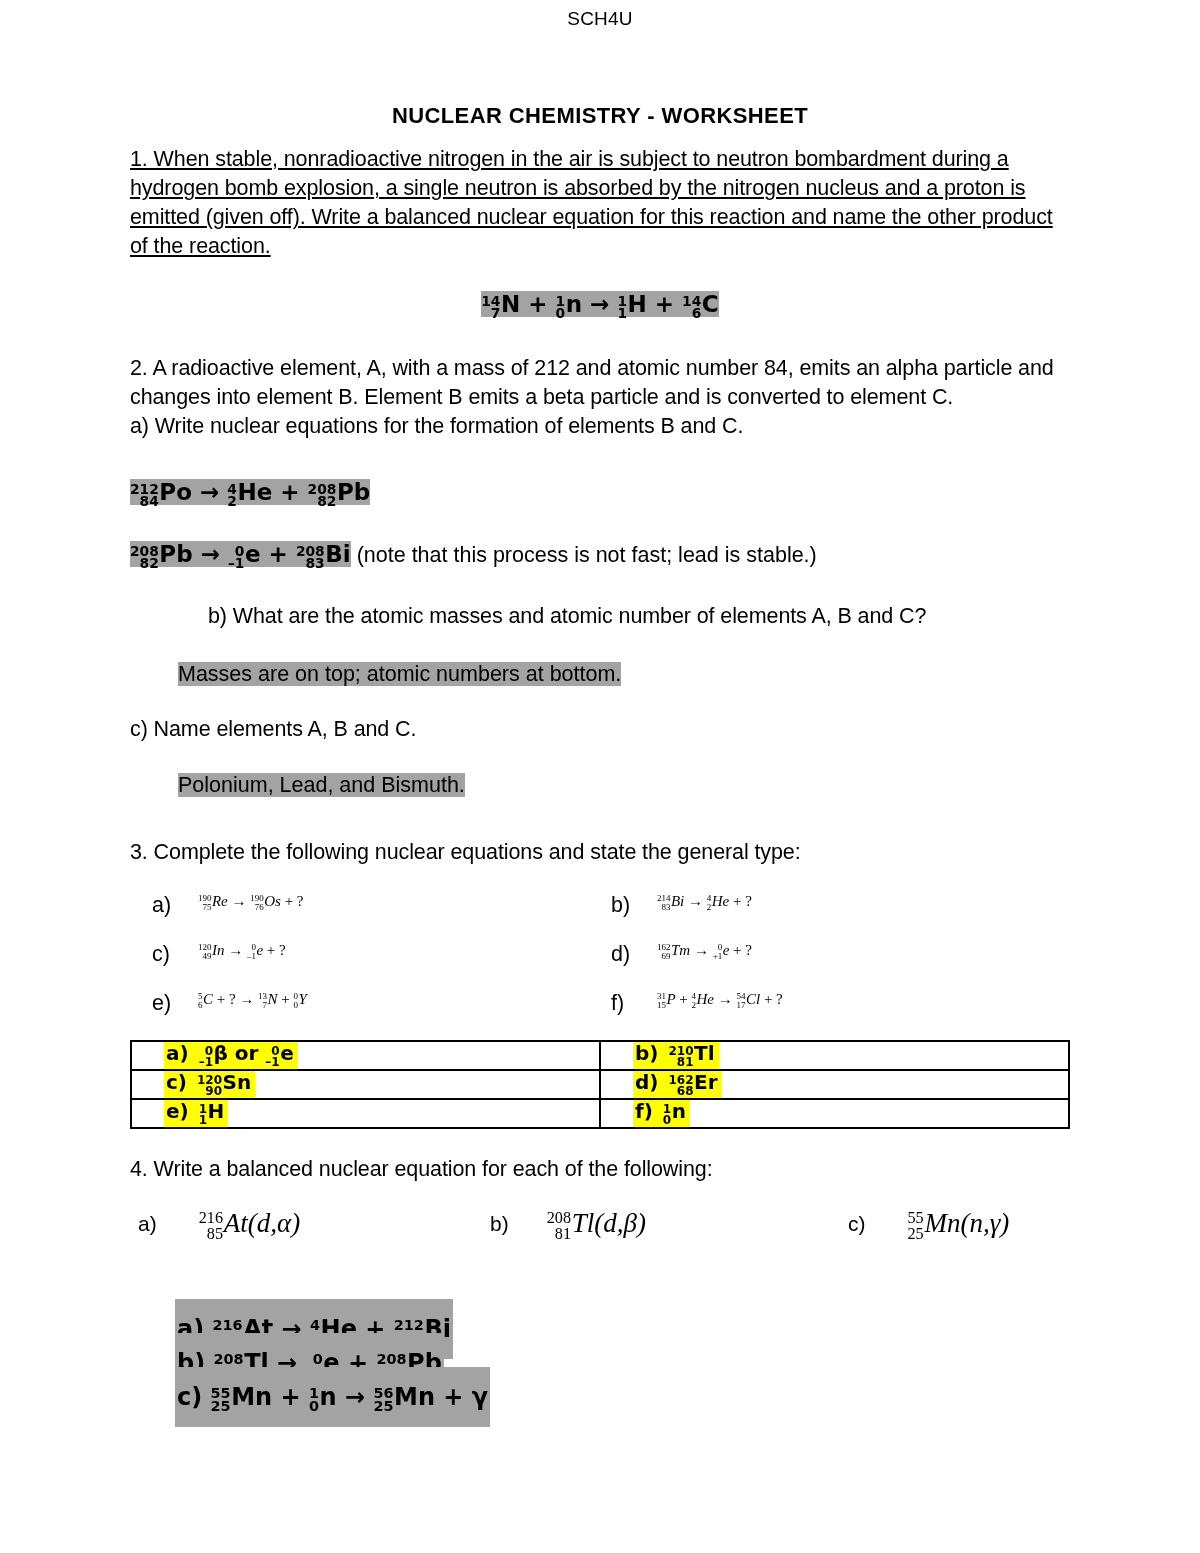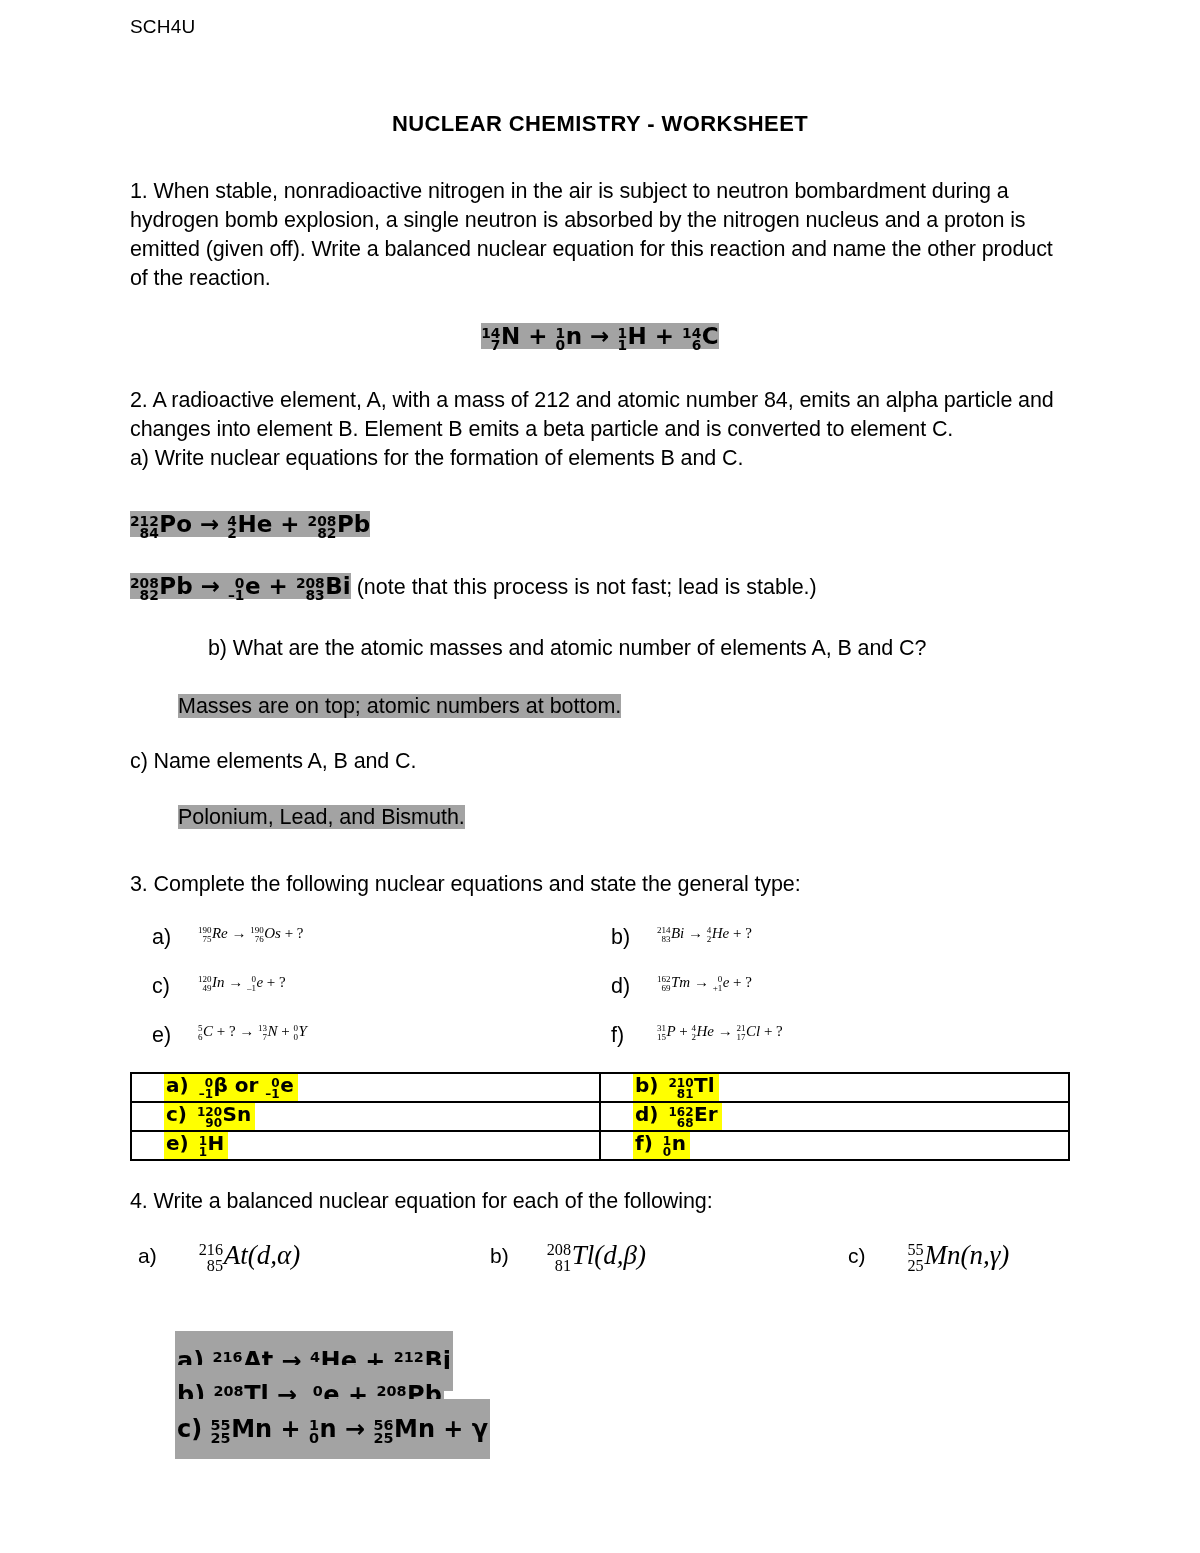--- a/index.html
+++ b/index.html
@@ -18,42 +18,42 @@
   .page {
     position: relative;
     width: 1200px;
     height: 1553px;
     box-sizing: border-box;
     padding: 0 130px;
   }
 
   
   .doc-header {
-    text-align: left;
+    text-align: center;
     font-size: 19px;
     letter-spacing: 0.2px;
-    padding-top: 16px;
+    padding-top: 8px;
     font-stretch: condensed;
   }
   .doc-title {
     text-align: center;
     font-size: 22px;
     font-weight: bold;
     letter-spacing: 0.4px;
     margin-top: 73px;
   }
 
   
   .qtext {
     font-size: 21.5px;
     line-height: 29px;
     font-stretch: condensed;
     letter-spacing: -0.1px;
   }
-  .q1 { margin-top: 40px; }
+  .q1 { margin-top: 16px; text-decoration: underline; }
   .q2 { margin-top: 33px; }
   .indent-b { padding-left: 78px; }
 
   
   .hl {
     background: #a3a3a3;
     display: inline;
     box-decoration-break: clone;
     -webkit-box-decoration-break: clone;
   }
@@ -253,21 +253,21 @@
         <span class="math"><span class="miso"><span class="sup">162</span><span class="sub">69</span></span>Tm<span class="roman"> → </span><span class="miso"><span class="sup">0</span><span class="sub">+1</span></span>e<span class="roman"> + </span><span class="roman">?</span></span>
       </div>
     </div>
     <div class="q3row">
       <div class="q3cell">
         <span class="q3label">e)</span>
         <span class="math"><span class="miso"><span class="sup">5</span><span class="sub">6</span></span>C<span class="roman"> + </span><span class="roman">?</span><span class="roman"> → </span><span class="miso"><span class="sup">13</span><span class="sub">7</span></span>N<span class="roman"> + </span><span class="miso"><span class="sup">0</span><span class="sub">0</span></span>Y</span>
       </div>
       <div class="q3cell">
         <span class="q3label">f)</span>
-        <span class="math"><span class="miso"><span class="sup">31</span><span class="sub">15</span></span>P<span class="roman"> + </span><span class="miso"><span class="sup">4</span><span class="sub">2</span></span>He<span class="roman"> → </span><span class="miso"><span class="sup">21</span><span class="sub">17</span></span>Cl<span class="roman"> + </span><span class="roman">?</span></span>
+        <span class="math"><span class="miso"><span class="sup">31</span><span class="sub">15</span></span>P<span class="roman"> + </span><span class="miso"><span class="sup">4</span><span class="sub">2</span></span>He<span class="roman"> → </span><span class="miso"><span class="sup">54</span><span class="sub">17</span></span>Cl<span class="roman"> + </span><span class="roman">?</span></span>
       </div>
     </div>
   </div>
 
   <table class="anstable">
     <tbody>
       <tr>
         <td><span class="cellinner"><span class="lbl">a)</span><span class="iso"><span class="sup">0</span><span class="sub">–1</span></span>β or <span class="iso"><span class="sup">0</span><span class="sub">–1</span></span>e</span></td>
         <td><span class="cellinner"><span class="lbl">b)</span><span class="iso"><span class="sup">210</span><span class="sub">81</span></span>Tl</span></td>
       </tr>

